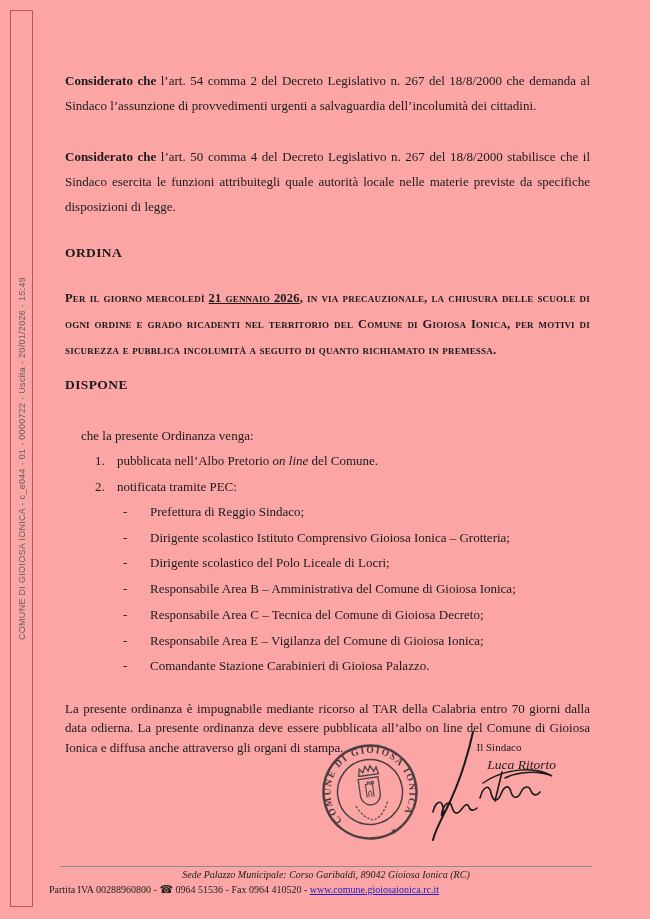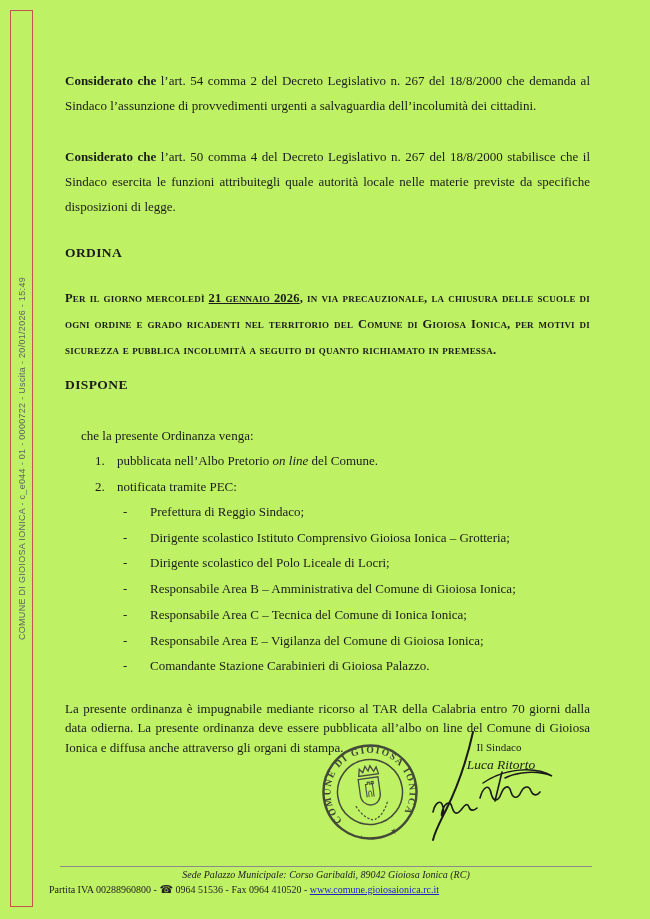--- a/index.html
+++ b/index.html
@@ -1,16 +1,16 @@
 <!DOCTYPE html>
 <html><head>
 <meta charset="utf-8">
 <style>
   html,body{margin:0;padding:0;background:#ffffff;}
-  .page{position:relative;width:650px;height:919px;background:#bef264;overflow:hidden;
+  .page{position:relative;width:650px;height:919px;background:#fca5a5;overflow:hidden;
         font-family:"Liberation Serif",serif;color:#1b1b1b;}
 
   
   .side-box{position:absolute;left:10px;top:10px;width:21px;height:895px;
             border:1px solid #c4524e;display:flex;align-items:center;justify-content:center;}
   .side-text{writing-mode:vertical-rl;transform:rotate(180deg);white-space:nowrap;
              font-family:"Liberation Sans",sans-serif;font-size:9px;color:#616161;letter-spacing:.3px;}
 
   
   .main{position:absolute;left:65px;top:0;width:525px;font-size:13px;}
@@ -30,21 +30,21 @@
   .dash-item .dash{width:27px;flex:none;}
   .closing{margin:20px 0 0 0;text-align:justify;line-height:19.5px;}
 
   
   .stamp{position:absolute;left:318px;top:740px;width:104px;height:104px;
          transform:rotate(-8deg);opacity:.88;}
   .stamp text{font-family:"Liberation Serif",serif;}
 
   
   .sig-title{position:absolute;left:444px;top:741px;width:110px;text-align:center;font-size:11px;}
-  .sig-name{position:absolute;left:446px;top:757px;width:110px;text-align:center;
+  .sig-name{position:absolute;left:446px;top:757px;width:110px;text-align:right;
             font-size:13.5px;font-style:italic;}
   .sig-scribble{position:absolute;left:425px;top:728px;width:135px;height:120px;}
 
   
   .footer-rule{position:absolute;left:60px;top:866px;width:532px;border-top:1px solid #8a8a8a;}
   .f1{position:absolute;left:60px;top:869px;width:532px;text-align:center;
       font-size:10px;font-style:italic;color:#222;}
   .f2{position:absolute;left:49px;top:883px;width:532px;text-align:left;font-size:10px;color:#222;}
   .f2 .link{color:#2222cc;text-decoration:underline;cursor:pointer;}
   .f2 .phone-glyph{font-size:11px;}
@@ -101,21 +101,21 @@
           <span>Dirigente scolastico del Polo Liceale di Locri;</span>
         </li>
 
         <li class="dash-item">
           <span class="dash">-</span>
           <span>Responsabile Area B – Amministrativa del Comune di Gioiosa Ionica;</span>
         </li>
 
         <li class="dash-item">
           <span class="dash">-</span>
-          <span>Responsabile Area C – Tecnica del Comune di Ionica Ionica;</span>
+          <span>Responsabile Area C – Tecnica del Comune di Gioiosa Decreto;</span>
         </li>
 
         <li class="dash-item">
           <span class="dash">-</span>
           <span>Responsabile Area E – Vigilanza del Comune di Gioiosa Ionica;</span>
         </li>
 
         <li class="dash-item">
           <span class="dash">-</span>
           <span>Comandante Stazione Carabinieri di Gioiosa Palazzo.</span>

